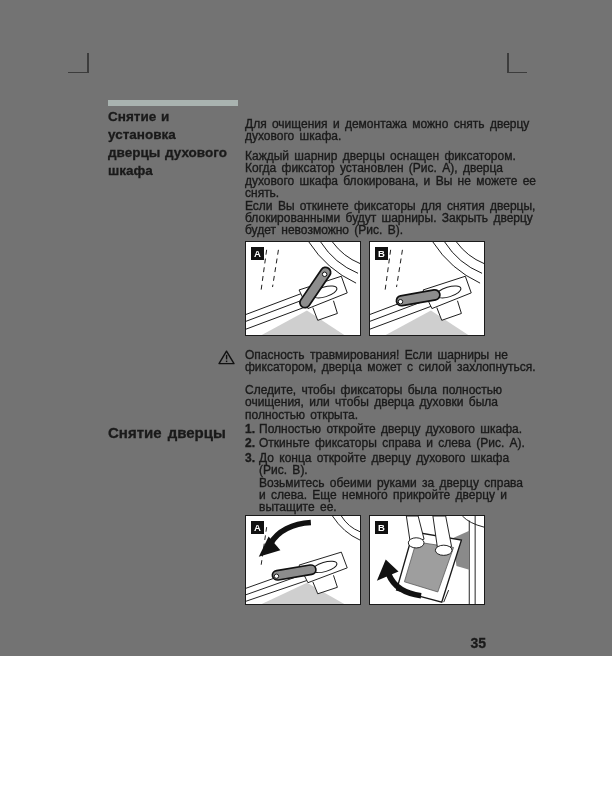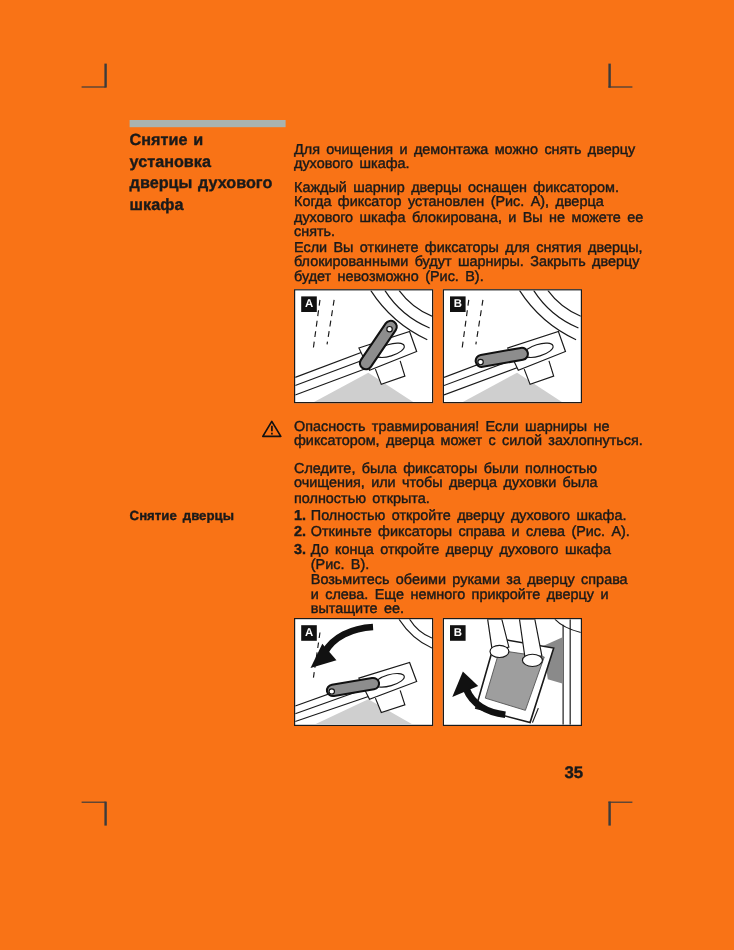--- a/index.html
+++ b/index.html
@@ -1,26 +1,26 @@
 <!DOCTYPE html>
 <html><head>
 <meta charset="utf-8">
 <style>
   html,body{margin:0;padding:0;background:#fff;}
-  .page{position:relative;width:612px;height:792px;background:#f97316;
+  .page{position:relative;width:612px;height:656px;background:#737373;
         font-family:"Liberation Sans",sans-serif;color:#1a1a1a;overflow:hidden;}
   .abs{position:absolute;}
   
   .cm{position:absolute;background:#3c3c3c;}
   
   .accent-bar{left:108px;top:100px;width:130px;height:6px;background:#a9b3b0;}
   
   .main-title{left:108px;top:108px;width:142px;font-size:13.5px;line-height:18px;
               font-weight:700;-webkit-text-stroke:.3px;word-spacing:1px;}
-  .subhead{left:108px;top:424px;font-size:11px;font-weight:700;
+  .subhead{left:108px;top:424px;font-size:15px;font-weight:700;
            -webkit-text-stroke:.3px;word-spacing:2px;}
   
   .bodyt{font-size:12px;line-height:12.4px;-webkit-text-stroke:.35px;word-spacing:2px;}
   .bodyt div{white-space:nowrap;}
   .p1{left:245px;top:118px;width:242px;}
   .p2{left:245px;top:150px;width:242px;}
   .warn{left:245px;top:349px;width:242px;text-align:right;}
   .p3{left:245px;top:384px;width:242px;}
   
   .steps{left:245px;top:423px;width:246px;margin:0;padding:0;list-style:none;}
@@ -131,21 +131,21 @@
       <path d="M8.5 1.2 L16 13.6 H1 Z" fill="none" stroke="#111" stroke-width="1.4" stroke-linejoin="round"></path>
       <rect x="7.9" y="4.8" width="1.4" height="4.6" fill="#111"></rect>
       <rect x="7.9" y="10.6" width="1.4" height="1.5" fill="#111"></rect>
     </svg>
   </div>
   <div class="abs bodyt warn">
       <div>Опасность травмирования! Если шарниры не</div>
       <div>фиксатором, дверца может с силой захлопнуться.</div>
     </div>
   <div class="abs bodyt p3">
-      <div>Следите, была фиксаторы были полностью</div>
+      <div>Следите, чтобы фиксаторы была полностью</div>
       <div>очищения, или чтобы дверца духовки была</div>
       <div>полностью открыта.</div>
     </div>
 
   <ol class="abs bodyt steps">
     <li class="step">
       <span class="num">1.</span>
       <div class="stext">
           <div>Полностью откройте дверцу духового шкафа.</div>
         </div>

